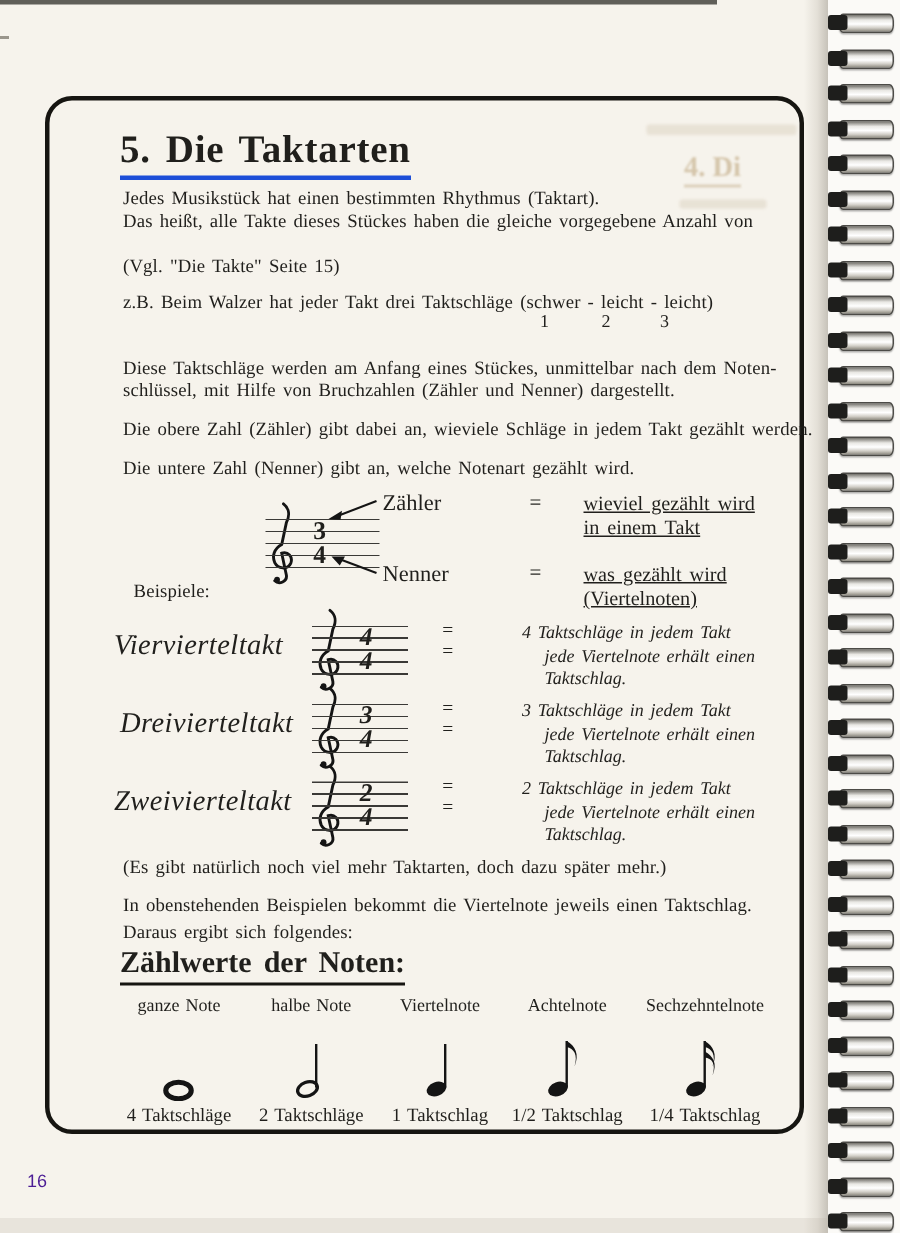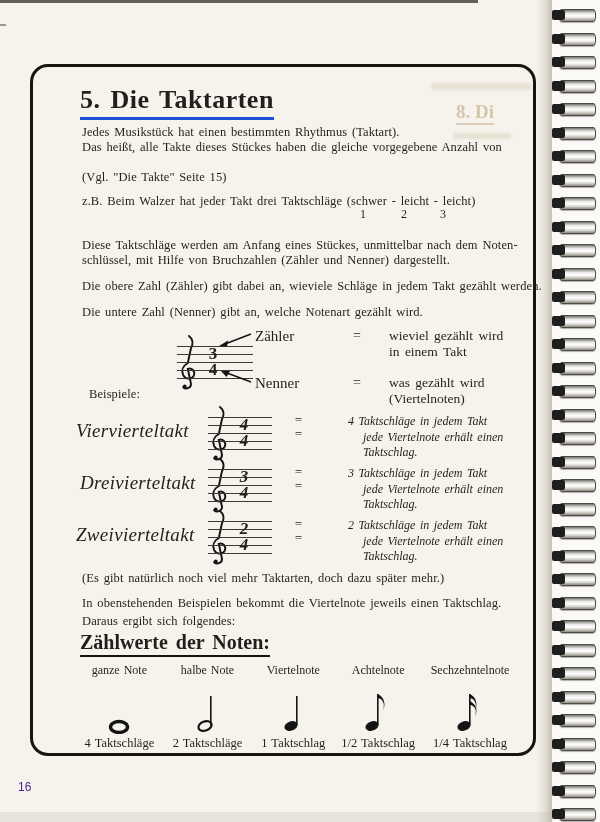--- a/index.html
+++ b/index.html
@@ -47,21 +47,21 @@
   .staff-lines{position:absolute;left:0;top:12px;width:100%;height:34px;
     background:repeating-linear-gradient(to bottom,#3a3936 0px,#3a3936 1px,transparent 1px,transparent 8px);}
   .clef{position:absolute;left:0;top:-1px;}
   .timesig{position:absolute;left:26px;top:11.5px;width:20px;text-align:center;
     font-weight:bold;font-size:17px;line-height:16.5px;}
   .timesig span{display:block;}
   .staff-wide{width:76px;}
 
   
   .diag-label{font-size:15px;word-spacing:2px;}
-  .diag-desc{font-size:13.5px;word-spacing:2px;}
+  .diag-desc{font-size:13.5px;word-spacing:2px;text-decoration:underline;}
   .eq{font-size:14px;}
 
   
   .ex-row{position:absolute;left:17px;width:506px;height:52px;font-style:italic;}
   .ex-label{position:absolute;left:26px;top:9px;font-size:19px;letter-spacing:.3px;}
   .ex-eq{position:absolute;left:244px;top:2px;font-size:13px;line-height:14px;text-align:center;}
   .ex-desc1{position:absolute;left:298px;top:3px;font-size:12px;word-spacing:1.5px;}
   .ex-desc2{position:absolute;left:313px;top:19px;font-size:12px;word-spacing:1.5px;}
 
   .sub-heading{left:47px;top:564px;font-size:20px;font-weight:bold;word-spacing:3px;
@@ -121,21 +121,21 @@
     <div class="coil"></div>
     <div class="coil"></div>
     <div class="coil"></div>
     <div class="coil"></div>
     <div class="coil"></div>
   </div>
 
 <div class="content-box">
 
   <div class="bleed-smudge" style="left:398px;top:16px;width:100px;height:7px;"></div>
-  <div class="abs bleed bleed-title">8. Di</div>
+  <div class="abs bleed bleed-title">4. Di</div>
   <div class="bleed-smudge" style="left:420px;top:66px;width:58px;height:6px;"></div>
 
   <div class="abs title">5. Die Taktarten</div>
 
   <div class="abs body-line" style="left:49px;top:58px;">Jedes Musikstück hat einen bestimmten Rhythmus (Taktart).</div>
   <div class="abs body-line" style="left:49px;top:73px;">Das heißt, alle Takte dieses Stückes haben die gleiche vorgegebene Anzahl von</div>
   <div class="abs body-line" style="left:49px;top:103px;">(Vgl. "Die Takte" Seite 15)</div>
 
   <div class="abs body-line" style="left:49px;top:127px;">z.B. Beim Walzer hat jeder Takt drei Taktschläge (schwer - leicht - leicht)</div>
   <span class="abs num-small" style="left:327px;top:140px;">1</span>

